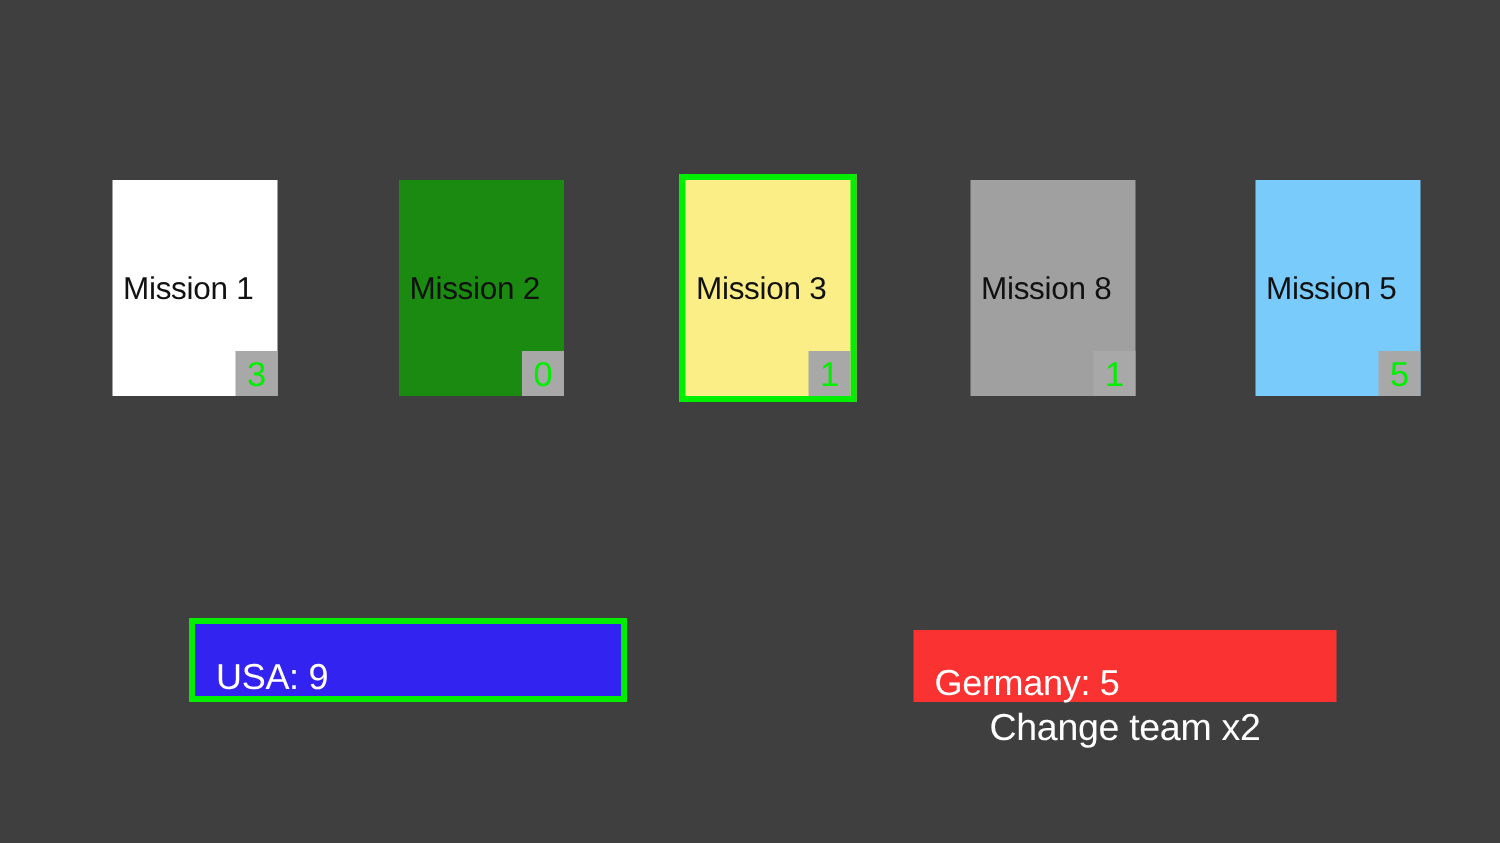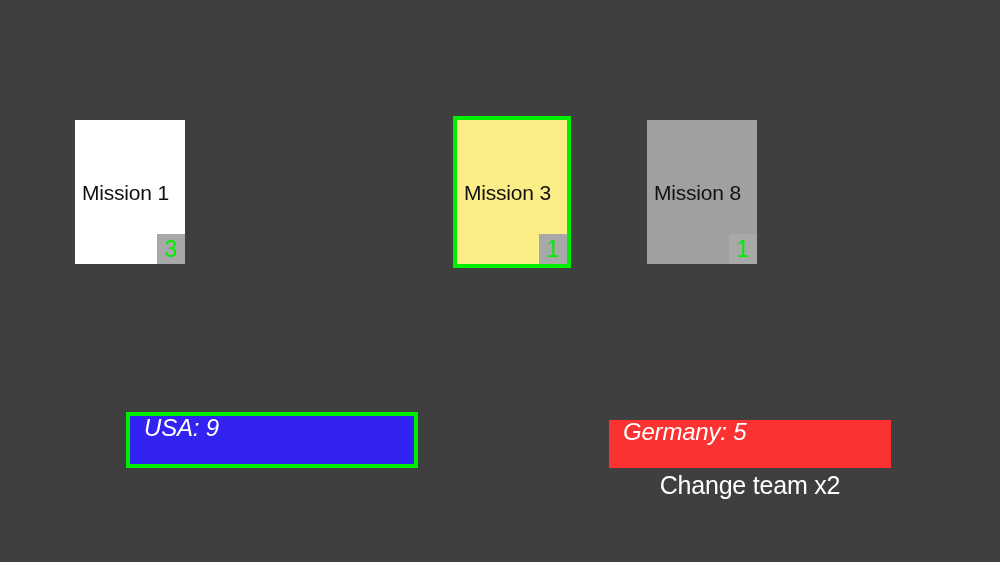--- a/index.html
+++ b/index.html
@@ -67,23 +67,22 @@
     font-size: 23px;
     line-height: 30px;
     text-align: center;
   }
 
   
   .team-btn {
     position: absolute;
     box-sizing: content-box;
     display: flex;
-    align-items: flex-start;
+    align-items: flex-end;
     border: 0px solid transparent;
-    font-style: italic;
   }
   .team-btn.selected {
     border: 4px solid #00ee00;
   }
   .team-btn .t-label {
     padding-left: 14px;
     font-size: 24px;
     line-height: 1;
     color: #ffffff;
     white-space: nowrap;
@@ -108,31 +107,39 @@
 
 <div id="stage" style="background: rgb(63, 63, 63);">
 
   <div class="mission-row">
 
     <div class="mission-card" id="card-0" style="left: 63px; top: 4px; width: 110px; height: 144px; background: rgb(255, 255, 255);">
       <span class="m-title" style="color: rgb(17, 17, 17); height: 144px; width: 103px;">Mission 1</span>
       <span class="m-badge" style="background: rgb(168, 168, 168); color: rgb(0, 238, 0);">3</span>
     </div>
 
+    <div class="mission-card" id="card-1" style="left: 254px; top: 4px; width: 110px; height: 144px; background: rgb(26, 138, 16);">
+      <span class="m-title" style="color: rgb(17, 17, 17); height: 144px; width: 103px;">Mission 2</span>
+      <span class="m-badge" style="background: rgb(168, 168, 168); color: rgb(0, 238, 0);">0</span>
+    </div>
 
     <div class="mission-card selected" id="card-2" style="left: 441px; top: 0px; width: 110px; height: 144px; background: rgb(252, 238, 134); border-color: rgb(0, 238, 0);">
       <span class="m-title" style="color: rgb(17, 17, 17); height: 144px; width: 103px;">Mission 3</span>
       <span class="m-badge" style="background: rgb(168, 168, 168); color: rgb(0, 238, 0);">1</span>
     </div>
 
     <div class="mission-card" id="card-3" style="left: 635px; top: 4px; width: 110px; height: 144px; background: rgb(160, 160, 160);">
       <span class="m-title" style="color: rgb(17, 17, 17); height: 144px; width: 103px;">Mission 8</span>
       <span class="m-badge" style="background: rgb(168, 168, 168); color: rgb(0, 238, 0);">1</span>
     </div>
 
+    <div class="mission-card" id="card-4" style="left: 825px; top: 4px; width: 110px; height: 144px; background: rgb(121, 203, 251);">
+      <span class="m-title" style="color: rgb(17, 17, 17); height: 144px; width: 103px;">Mission 5</span>
+      <span class="m-badge" style="background: rgb(168, 168, 168); color: rgb(0, 238, 0);">5</span>
+    </div>
 
   </div>
 
   <div class="team-btn selected" id="team-0" style="left: 114px; top: 412px; width: 284px; height: 48px; background: rgb(51, 35, 240); border-color: rgb(0, 238, 0);">
     <span class="t-label" style="color: rgb(255, 255, 255);">USA: 9</span>
   </div>
 
   <div class="team-btn" id="team-1" style="left: 597px; top: 420px; width: 282px; height: 48px; background: rgb(250, 50, 50);">
     <span class="t-label" style="color: rgb(255, 255, 255);">Germany: 5</span>
   </div>

